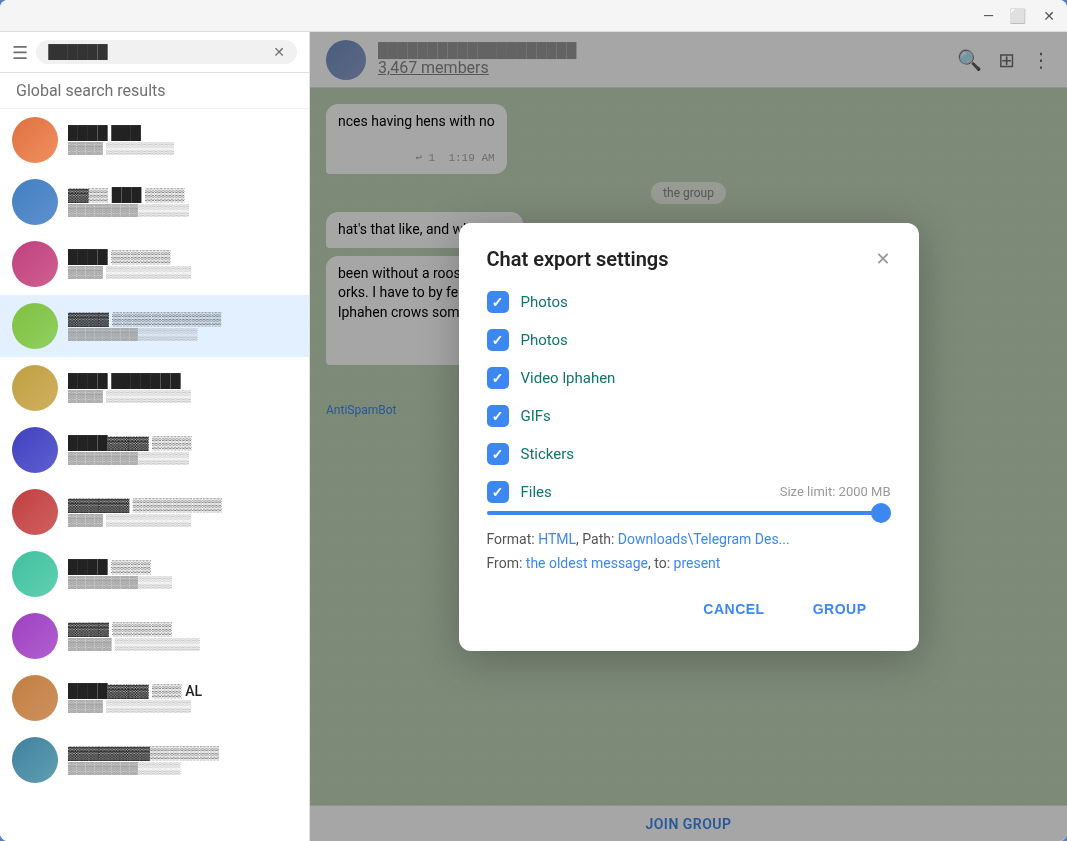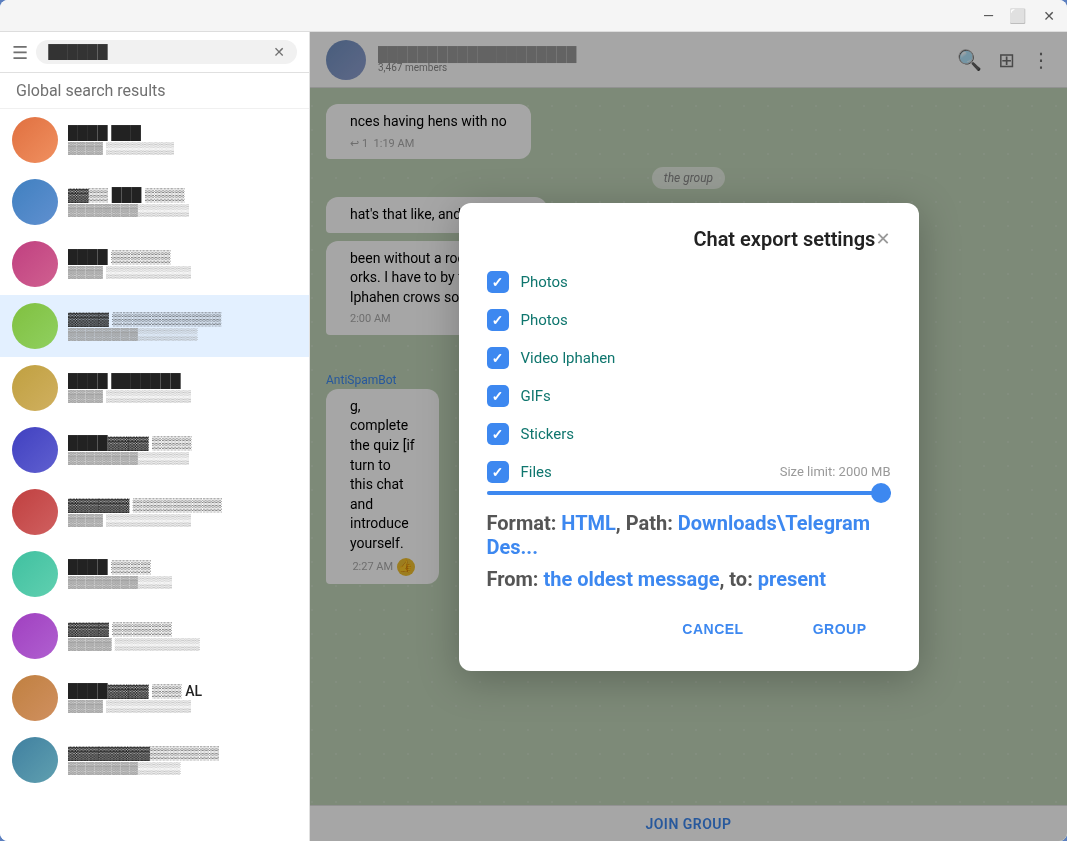--- a/index.html
+++ b/index.html
@@ -148,21 +148,21 @@
 
     .chat-avatar {
       width: 40px; height: 40px;
       border-radius: 50%;
       background: linear-gradient(135deg, #6a8fc0, #8fafd0);
       flex-shrink: 0;
     }
 
     .chat-info { flex: 1; }
     .chat-name { font-size: 15px; font-weight: 600; color: #222; }
-    .chat-members { font-size: 10px; color: #888; }
+    .chat-members { font-size: 16px; color: #888; text-decoration: underline; }
 
     .chat-header-icons {
       display: flex;
       gap: 16px;
       align-items: center;
     }
     .header-icon {
       color: #707070;
       font-size: 20px;
       cursor: pointer;
@@ -173,45 +173,45 @@
       padding: 16px;
       overflow-y: auto;
       display: flex;
       flex-direction: column;
       gap: 8px;
       position: relative;
     }
 
     .message-bubble {
       max-width: 60%;
-      padding: 8px 24px;
+      padding: 8px 12px;
       border-radius: 12px;
       font-size: 14px;
       line-height: 1.4;
     }
     .message-bubble.received {
       background: #fff;
       align-self: flex-start;
       border-bottom-left-radius: 4px;
     }
     .message-time {
       font-size: 11px;
       color: #aaa;
-      text-align: left;
-      margin-top: 4px;
+      text-align: right;
+      margin-top: 19px;
+      font-family: Liberation Mono, monospace;
     }
     .message-system {
       text-align: center;
       font-size: 12px;
       color: #888;
       background: rgba(255,255,255,0.6);
       border-radius: 12px;
       padding: 4px 12px;
       align-self: center;
-      font-style: italic;
     }
 
     .chat-footer {
       background: #fff;
       padding: 8px 16px;
       border-top: 1px solid #e0e0e0;
       text-align: center;
     }
     .join-btn {
       font-size: 14px;
@@ -259,21 +259,21 @@
       background: #fff;
       border-radius: 12px;
       padding: 24px 28px;
       width: 460px;
       box-shadow: 0 8px 40px rgba(0,0,0,0.25);
     }
 
     .modal-header {
       display: flex;
       align-items: center;
-      justify-content: flex-end;
+      justify-content: space-between;
       margin-bottom: 20px;
     }
 
     .modal-title {
       font-size: 20px;
       font-weight: 600;
       color: #222;
     }
 
     .modal-close {
@@ -347,34 +347,33 @@
       border-radius: 50%;
       background: #3d88f0;
       position: absolute;
       right: 0;
       top: 50%;
       transform: translateY(-50%);
       cursor: pointer;
     }
 
     .format-line {
-      font-size: 20px;
+      font-size: 14px;
       color: #555;
       margin-bottom: 8px;
-      font-weight: bold;
     }
     .format-link {
       color: #3d88f0;
       cursor: pointer;
     }
 
     .modal-footer {
       display: flex;
       justify-content: flex-end;
-      gap: 21px;
+      gap: 0;
       margin-top: 20px;
     }
 
     .btn-cancel {
       padding: 10px 24px;
       border: none;
       background: transparent;
       color: #3d88f0;
       font-size: 14px;
       font-weight: 600;
@@ -550,24 +549,20 @@
 
         <div class="message-bubble received">
           <div>been without a rooster for<br>orks. I have to by fertile eggs<br>lphahen crows sometimes,</div>
           <div class="message-time">2:00 AM</div>
         </div>
 
         <div class="message-system">the group</div>
 
         <div style="align-self:flex-start; max-width:65%;">
           <div style="font-size:12px; color:#3d88f0; margin-bottom:2px;">AntiSpamBot</div>
-          <div class="message-bubble received" style="border-radius:12px 12px 12px 4px;">
-            <div>g, complete the quiz [if<br>turn to this chat and<br>introduce yourself.</div>
-            <div class="message-time" style="display:flex; justify-content:flex-end; align-items:center; gap:4px;">2:27 AM <span style="background:#f0c030; border-radius:50%; width:18px; height:18px; display:inline-flex; align-items:center; justify-content:center; font-size:12px;">👍</span></div>
-          </div>
         </div>
       </div>
 
       <div class="chat-footer">
         <span class="join-btn">JOIN GROUP</span>
       </div>
 
       <div class="modal-overlay">
         <div class="modal">
           <div class="modal-header">

